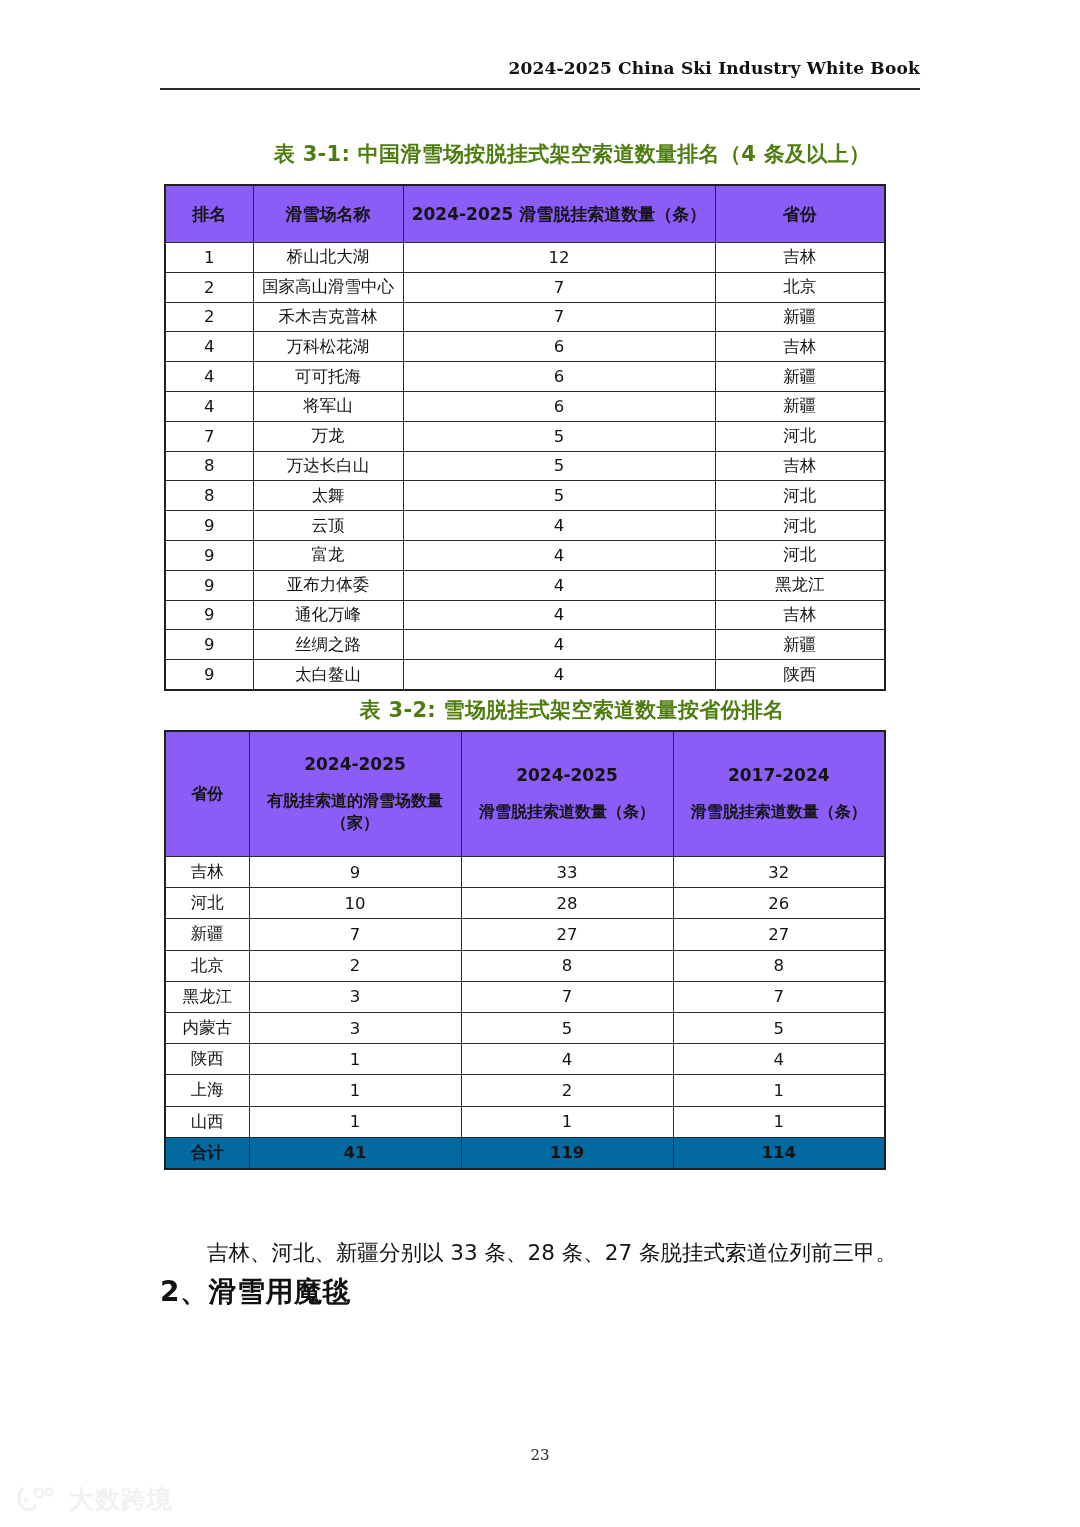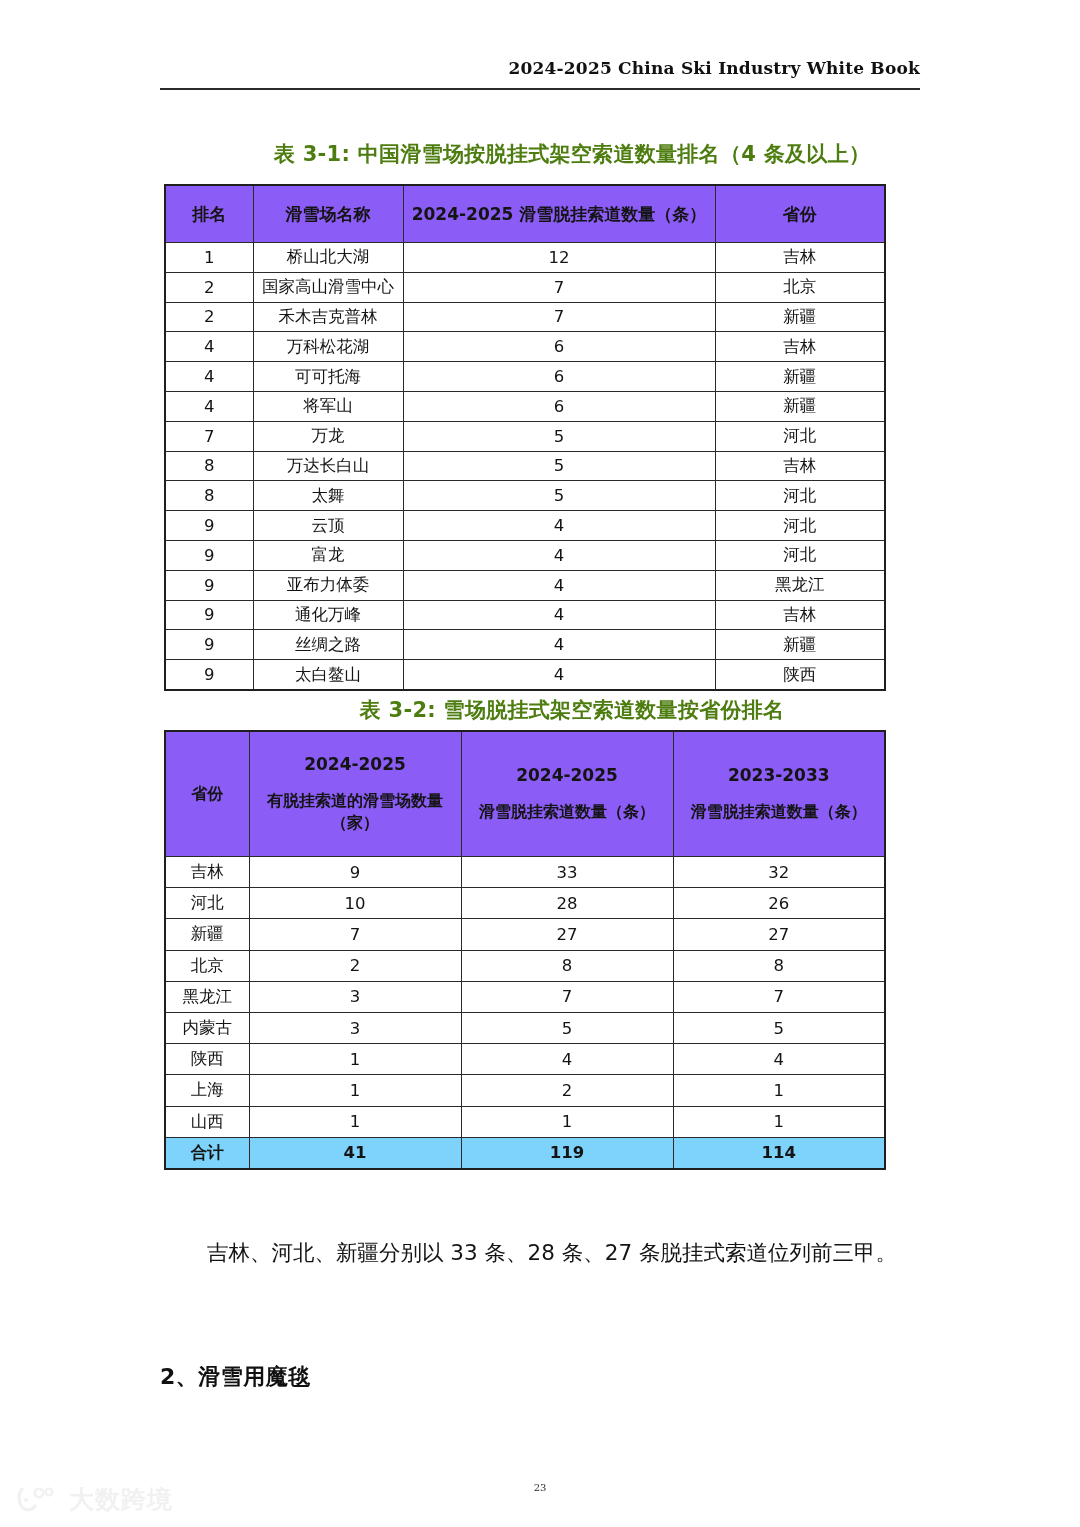--- a/index.html
+++ b/index.html
@@ -116,58 +116,57 @@
     margin-bottom: 16px;
   }
   #table-32 thead th .hdr-sub {
     display: block;
     font-weight: bold;
     font-size: 16px;
     line-height: 1.35;
     padding: 0 8px;
   }
   #table-32 tbody tr.total-row td {
-    background: #7dd3fc;
+    background: #0369a1;
     font-weight: bold;
   }
 
   
   .body-paragraph {
     position: absolute;
     left: 164px;
     top: 1214px;
     width: 740px;
     font-size: 21.5px;
     line-height: 1.55;
     text-indent: 43px;
     color: #141414;
   }
 
   
   .section-heading {
     position: absolute;
     left: 160px;
-    top: 1344px;
-    font-size: 22px;
+    top: 1250px;
+    font-size: 28px;
     font-weight: bold;
     letter-spacing: .5px;
     color: #111;
   }
 
   
   .page-number {
     position: absolute;
     left: 0;
     top: 1446px;
     width: 1080px;
     text-align: center;
-    font-size: 10px;
+    font-size: 15px;
     color: #2a2a2a;
     font-family: "DejaVu Serif", "Liberation Serif", serif;
-    margin-top: 36px;
   }
 
   
   .watermark {
     position: absolute;
     left: 16px;
     top: 1486px;
     display: flex;
     align-items: center;
     gap: 9px;
@@ -321,21 +320,21 @@
         </th>
         <th>
           <span class="hdr-year">2024-2025</span>
           <span class="hdr-sub">有脱挂索道的滑雪场数量（家）</span>
         </th>
         <th>
           <span class="hdr-year">2024-2025</span>
           <span class="hdr-sub">滑雪脱挂索道数量（条）</span>
         </th>
         <th>
-          <span class="hdr-year">2023-2033</span>
+          <span class="hdr-year">2017-2024</span>
           <span class="hdr-sub">滑雪脱挂索道数量（条）</span>
         </th>
       </tr>
     </thead>
     <tbody id="tbody-32">
         <tr>
           <td>吉林</td>
           <td>9</td>
           <td>33</td>
           <td>32</td>

